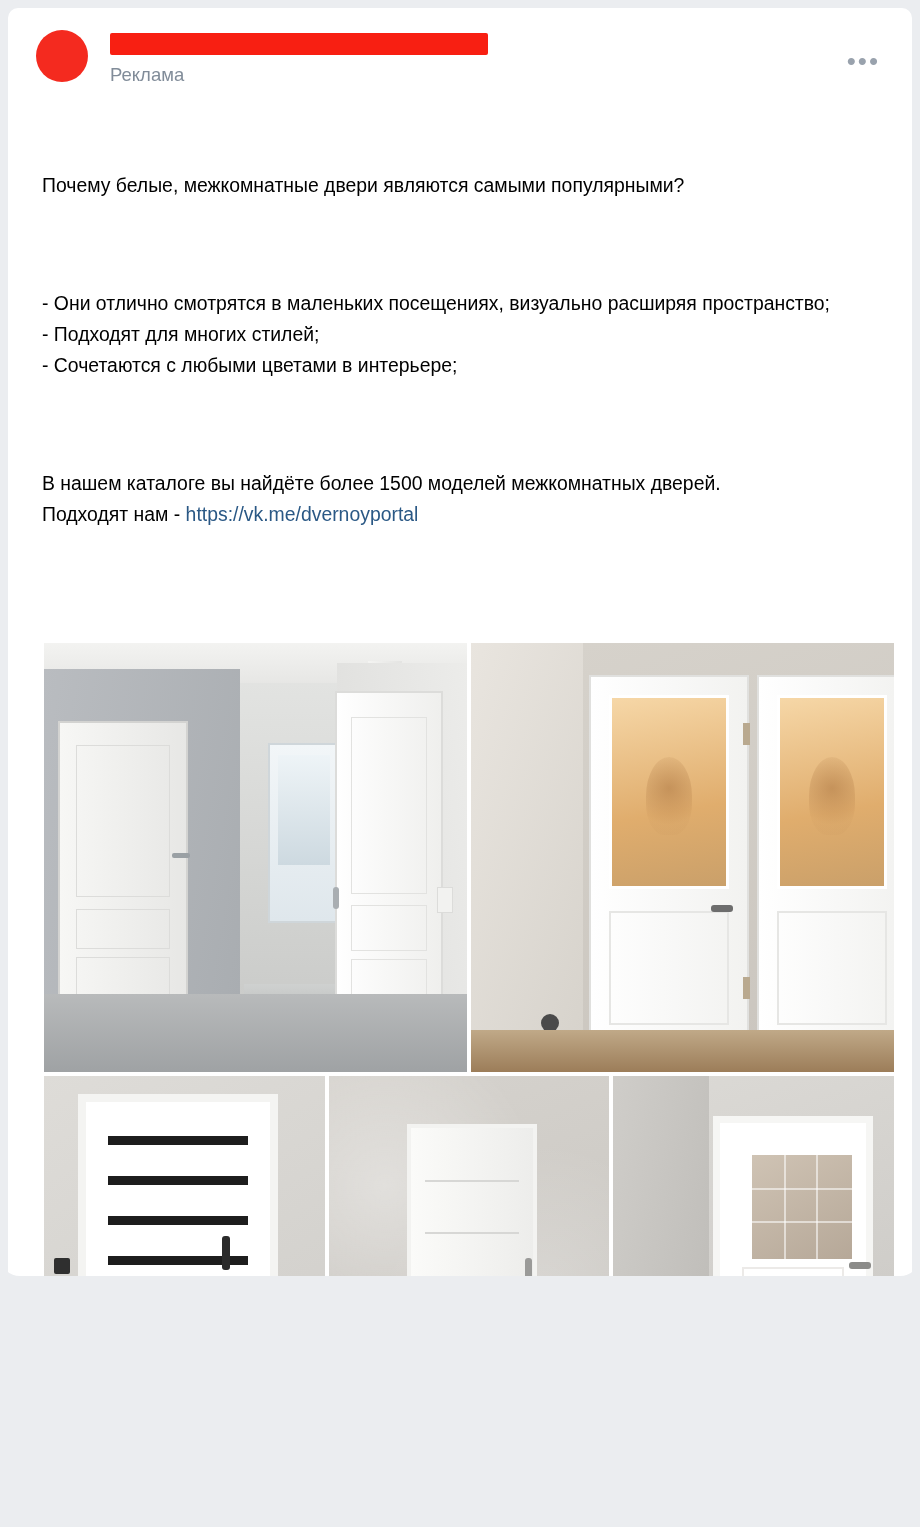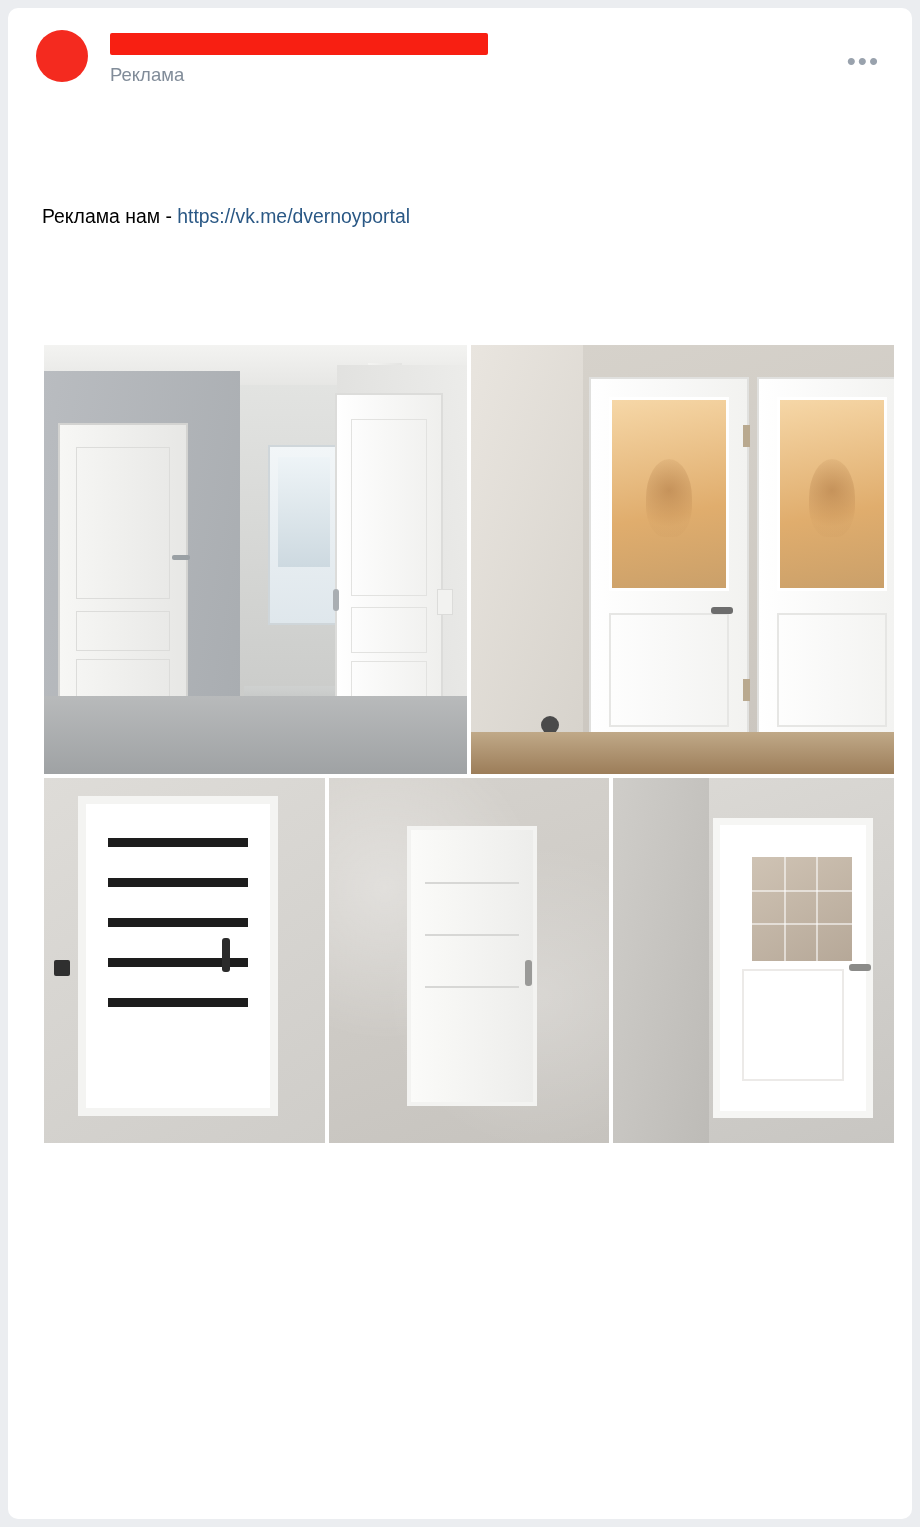--- a/index.html
+++ b/index.html
@@ -3,21 +3,21 @@
 <meta charset="utf-8">
 <style>
   html, body {
     margin: 0;
     padding: 0;
     background: #ebedf0;
     font-family: "Liberation Sans", sans-serif;
   }
   .page {
     width: 920px;
-    height: 1527px;
+    height: 1276px;
     position: relative;
     background: #ebedf0;
     overflow: hidden;
     box-sizing: border-box;
     border-radius: 20px;
   }
   .card {
     position: absolute;
     left: 8px;
     top: 8px;
@@ -297,21 +297,25 @@
     <div class="post-header">
       <div class="avatar"></div>
       <div class="header-texts">
         <div class="author-redaction"></div>
         <div class="ad-label">Реклама</div>
       </div>
       <div class="more-dots">•••</div>
     </div>
 
     <div class="post-text">
-      <p class="para"><br><span>Реклама нам - </span><a class="link" href="#">https://vk.me/dvernoyportal</a></p>
+      <p class="para">Почему белые, межкомнатные двери являются самыми популярными?</p>
+      <p class="para">- Они отлично смотрятся в маленьких посещениях, визуально расширяя пространство;
+- Подходят для многих стилей;
+- Сочетаются с любыми цветами в интерьере;</p>
+      <p class="para"><span>В нашем каталоге вы найдёте более 1500 моделей межкомнатных дверей.</span><br><span>Подходят нам - </span><a class="link" href="#">https://vk.me/dvernoyportal</a></p>
     </div>
 
     <div class="media">
       <div class="row row1">
 
         <div class="tile a ph1">
           <div class="ceiling"></div>
           <div class="wall-left"></div>
           <div class="corridor"></div>
           <div class="far-door">

